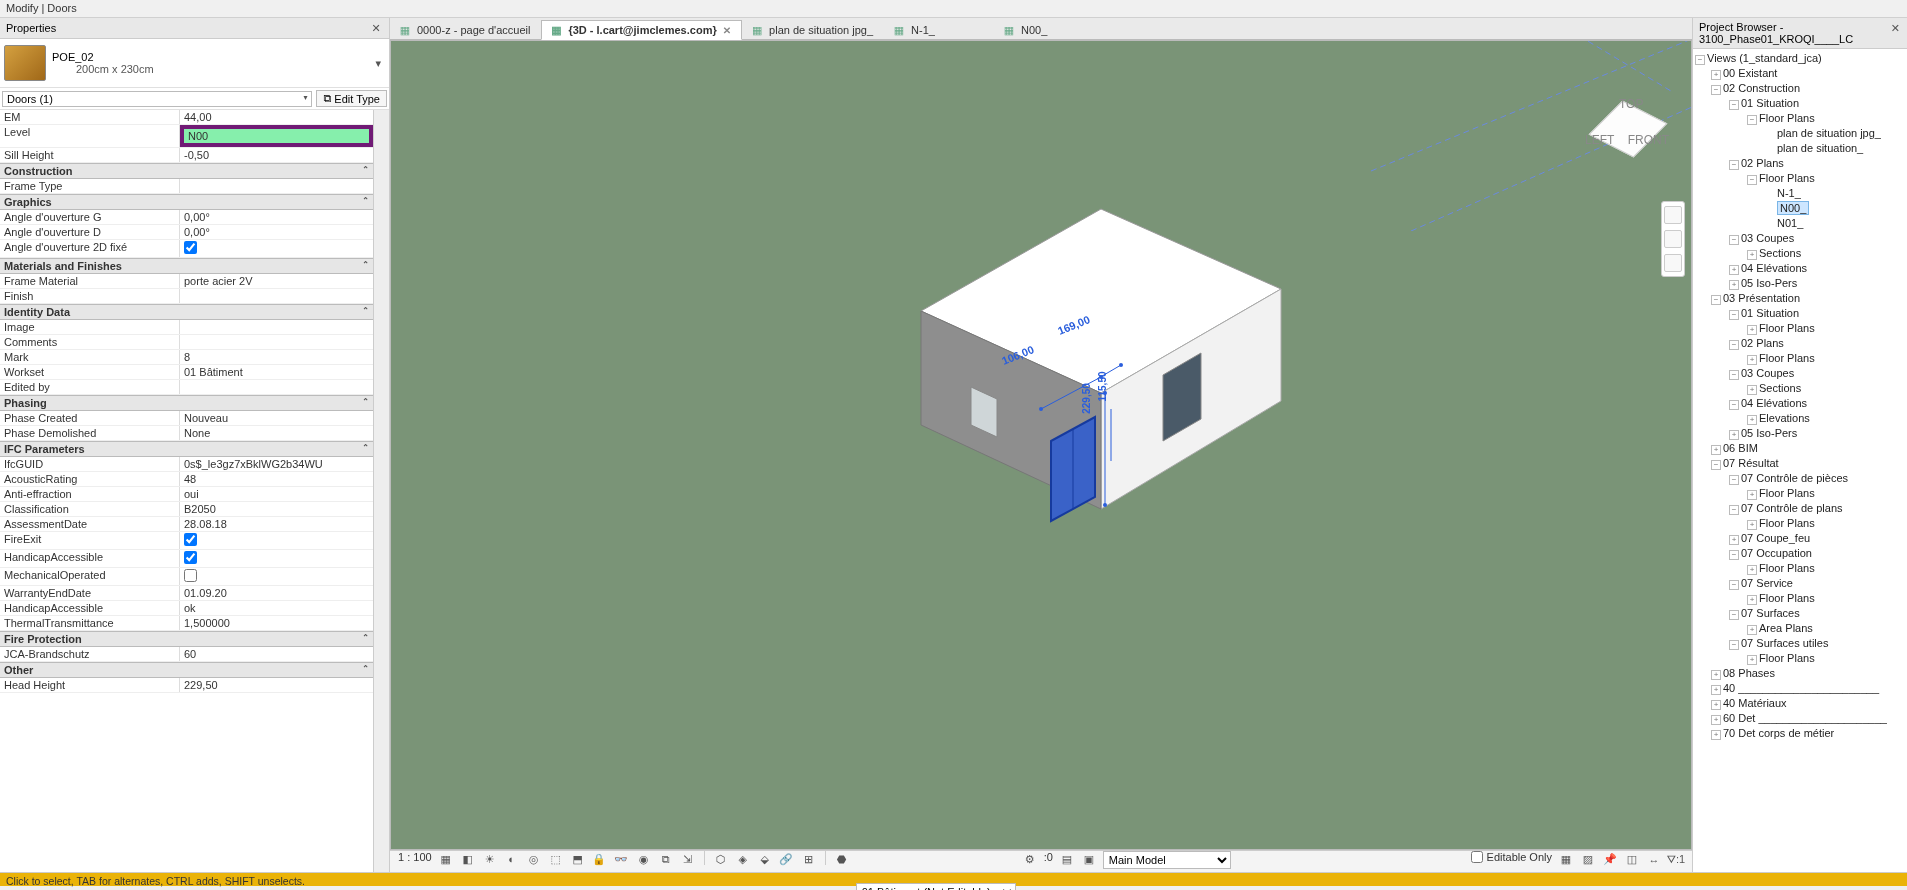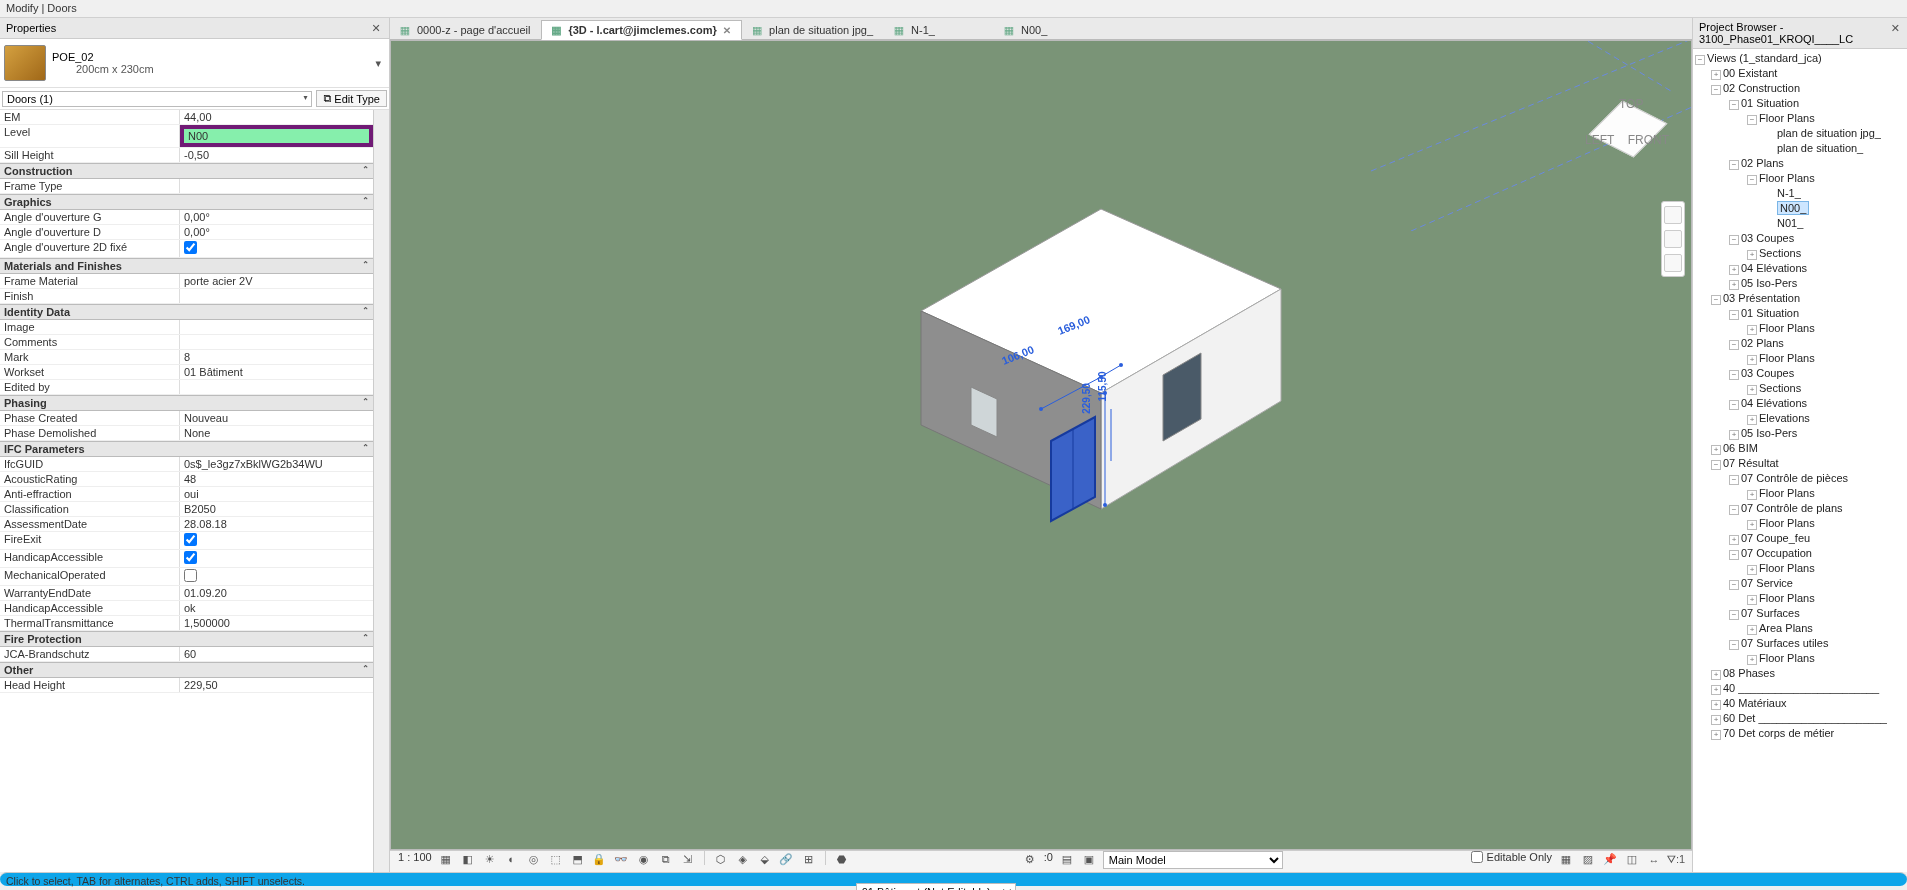--- a/index.html
+++ b/index.html
@@ -44,21 +44,21 @@
   .browser { width:215px; background:#fff; border-left:1px solid #ccc; display:flex; flex-direction:column;}
   .browser-header { padding:3px 6px; background:#e8e8e8; border-bottom:1px solid #ccc; display:flex; justify-content:space-between;}
   .tree { flex:1; overflow:auto; padding:2px 0;}
   .tn { white-space:nowrap; padding:0 2px 0 0; line-height:15px; color:#222; cursor:pointer;}
   .tn .exp { display:inline-block; width:10px; text-align:center; color:#777; border:1px solid #bbb; font-size:8px; line-height:8px; margin-right:2px; background:#fff;}
   .tn.sel > .tn-label { background:#cde6ff; border:1px solid #7ab5e6; padding:0 2px;}
   .indent-0 { padding-left:2px;} .indent-1{padding-left:18px;} .indent-2{padding-left:36px;} .indent-3{padding-left:54px;} .indent-4{padding-left:72px;}
   .view-controls { height:22px; background:#f4f4f4; border-top:1px solid #ccc; display:flex; align-items:flex-start; gap:6px; padding:0 8px; color:#333;}
   .vc-sep { width:1px; height:14px; background:#ccc; margin:0 2px;}
   .vc-ic { width:16px; height:16px; border:1px solid transparent; display:inline-flex; align-items:center; justify-content:center; color:#555; cursor:pointer;}
-  .statusbar { height:14px; background:#0ea5e9; border-top:1px solid #ccc; padding:2px 6px; color:#333; font-size:10.5px;border-radius:9px;}
+  .statusbar { height:14px; background:#eab308; border-top:1px solid #ccc; padding:2px 6px; color:#333; font-size:10.5px;}
   .chevron { font-size:8px; color:#555;}
   svg { display:block;}
   .building { position:absolute; left:420px; top:120px; width:480px; height:380px;}
   .editable-row { display:flex; align-items:center; gap:4px;}
   .editable-chk { width:12px; height:12px;}
 </style>
 </head>
 <body>
 
 <div class="titlebar">Modify | Doors</div>
@@ -341,21 +341,21 @@
       <span class="vc-ic">⊞</span>
       <span class="vc-sep"></span>
       <span class="vc-ic">⬣</span>
       <select style="background:#fff;border:1px solid #bbb;padding:1px;width:160px;margin-top:32px;">
         <option>01 Bâtiment (Not Editable)</option>
       </select>
       <span class="vc-ic">⚙</span>
       <span>:0</span>
       <span class="vc-ic">▤</span>
       <span class="vc-ic">▣</span>
-      <select style="background:#fff;border:1px solid #bbb;padding:1px;width:180px;">
+      <select style="background:#fff;border:1px solid #bbb;padding:1px;width:128px;">
         <option>Main Model</option>
       </select>
       <div style="flex:1"></div>
       <label class="editable-row">
         <input type="checkbox" class="editable-chk" style="">
         <span>Editable Only</span>
       </label>
       <span class="vc-ic">▦</span>
       <span class="vc-ic">▨</span>
       <span class="vc-ic">📌</span>

